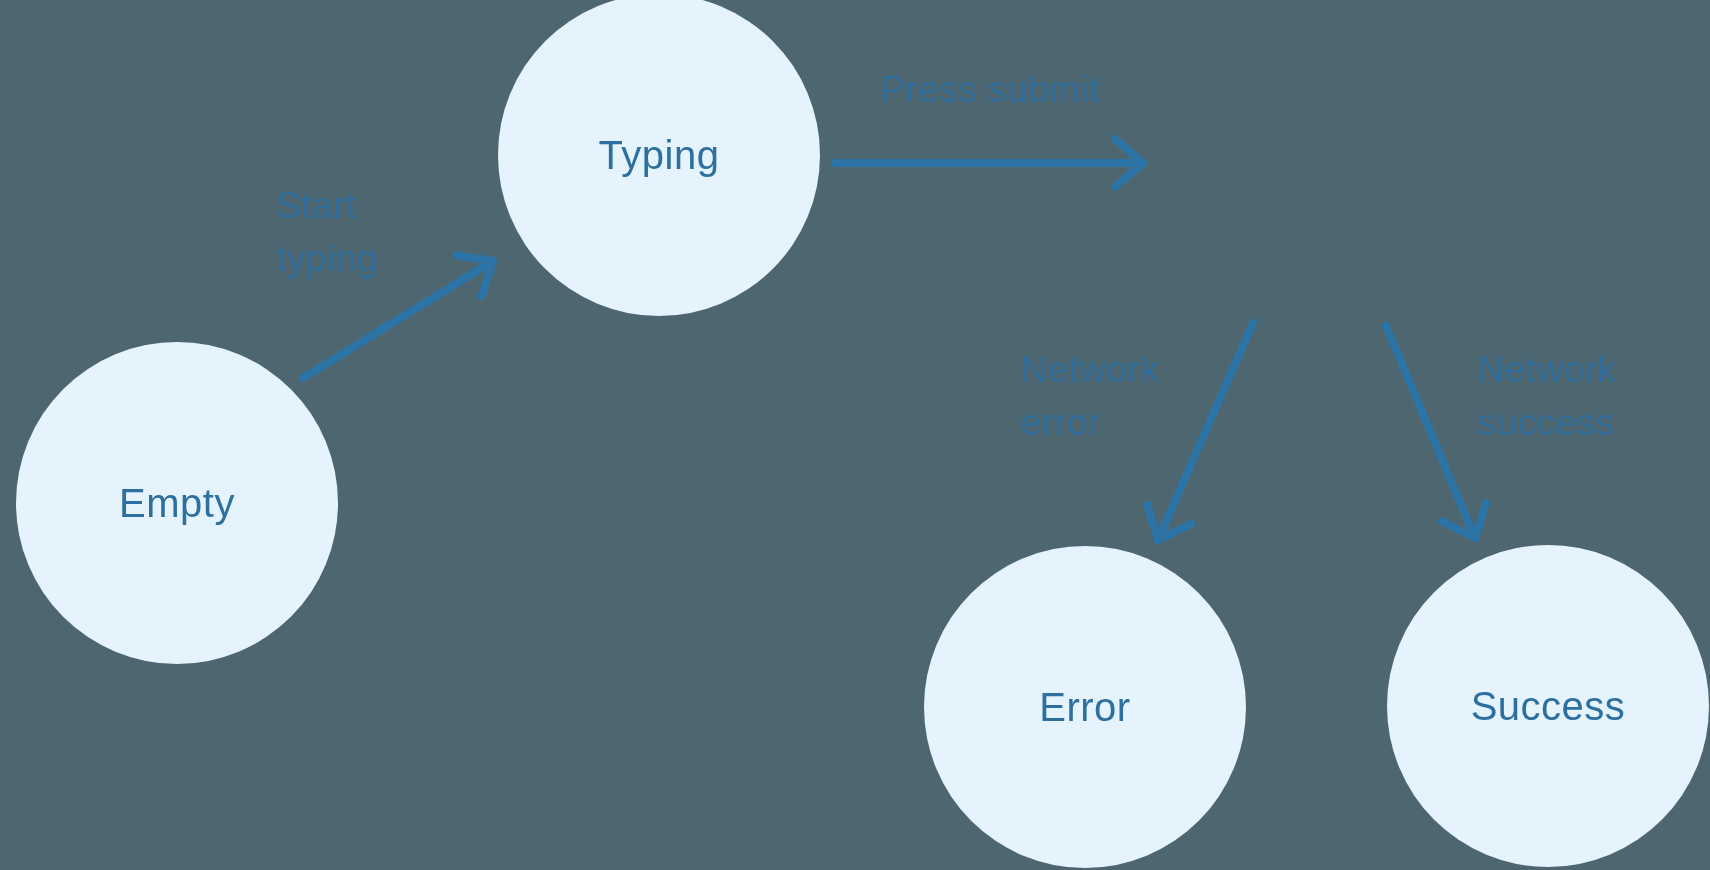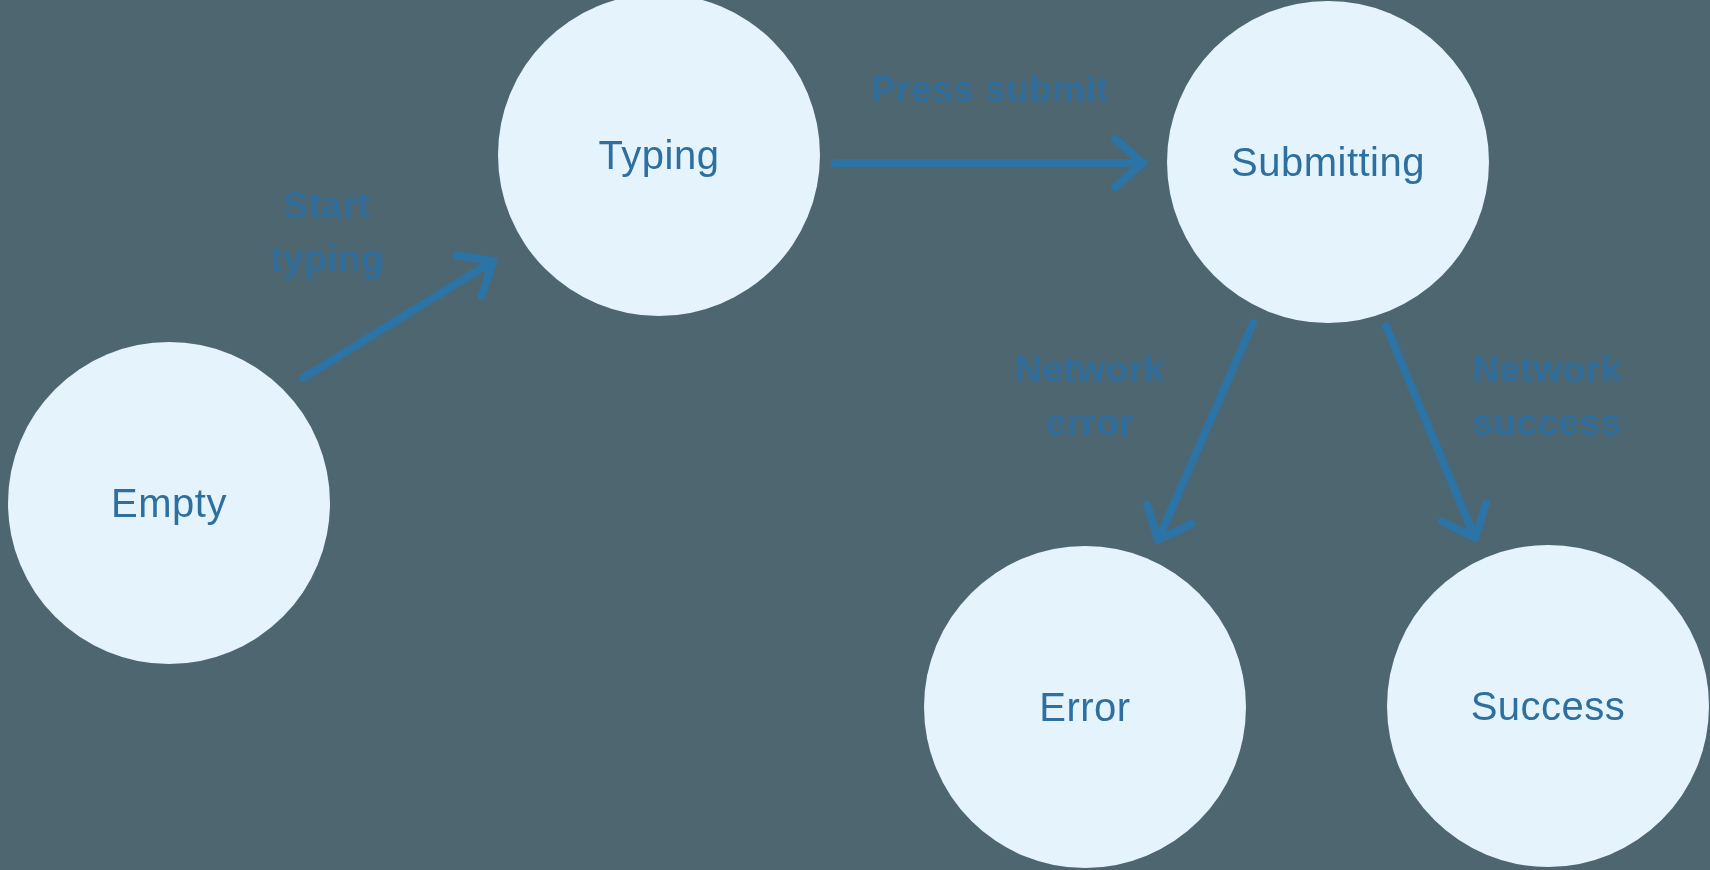--- a/index.html
+++ b/index.html
@@ -57,24 +57,24 @@
     font-size: 40px;
     font-weight: 500;
     letter-spacing: 0.5px;
     white-space: nowrap;
   }
   .edge-label {
     position: absolute;
     transform: translate(-50%, -50%);
     color: var(--edge-label);
     font-size: 37px;
-    font-weight: 700;
+    font-weight: 400;
     line-height: 53px;
     letter-spacing: 0.5px;
-    text-align: center;
+    text-align: left;
     white-space: nowrap;
     opacity: 0.96;
   }
   .edge-label span { display: block; }
 </style>
 </head>
 <body>
 
 <div class="canvas">
 
@@ -83,31 +83,28 @@
       <marker id="chev" markerUnits="userSpaceOnUse" markerWidth="56" markerHeight="56" refX="44" refY="28" orient="auto">
         <path class="arrowhead-path" d="M16,4 L44,28 L16,52"></path>
       </marker>
     </defs>
     <line class="arrow" x1="303" y1="378" x2="493" y2="261" marker-end="url(#chev)"></line>
     <line class="arrow" x1="835" y1="163" x2="1143" y2="163" marker-end="url(#chev)"></line>
     <line class="arrow" x1="1253" y1="323" x2="1158" y2="540" marker-end="url(#chev)"></line>
     <line class="arrow" x1="1386" y1="326" x2="1475" y2="538" marker-end="url(#chev)"></line>
   </svg>
 
-  <div class="state-node" style="left:8px; top:342px;">
+  <div class="state-node" style="left:16px; top:342px;">
     <span class="state-label">Empty</span>
   </div>
 
   <div class="state-node" style="left:498px; top:-6px;">
     <span class="state-label">Typing</span>
   </div>
 
-  <div class="state-node" style="left:1167px; top:1px;">
-    <span class="state-label">Submitting</span>
-  </div>
 
   <div class="state-node" style="left:924px; top:546px;">
     <span class="state-label">Error</span>
   </div>
 
   <div class="state-node" style="left:1387px; top:545px;">
     <span class="state-label">Success</span>
   </div>
 
   <div class="edge-label" style="left:327px; top:232px;">

